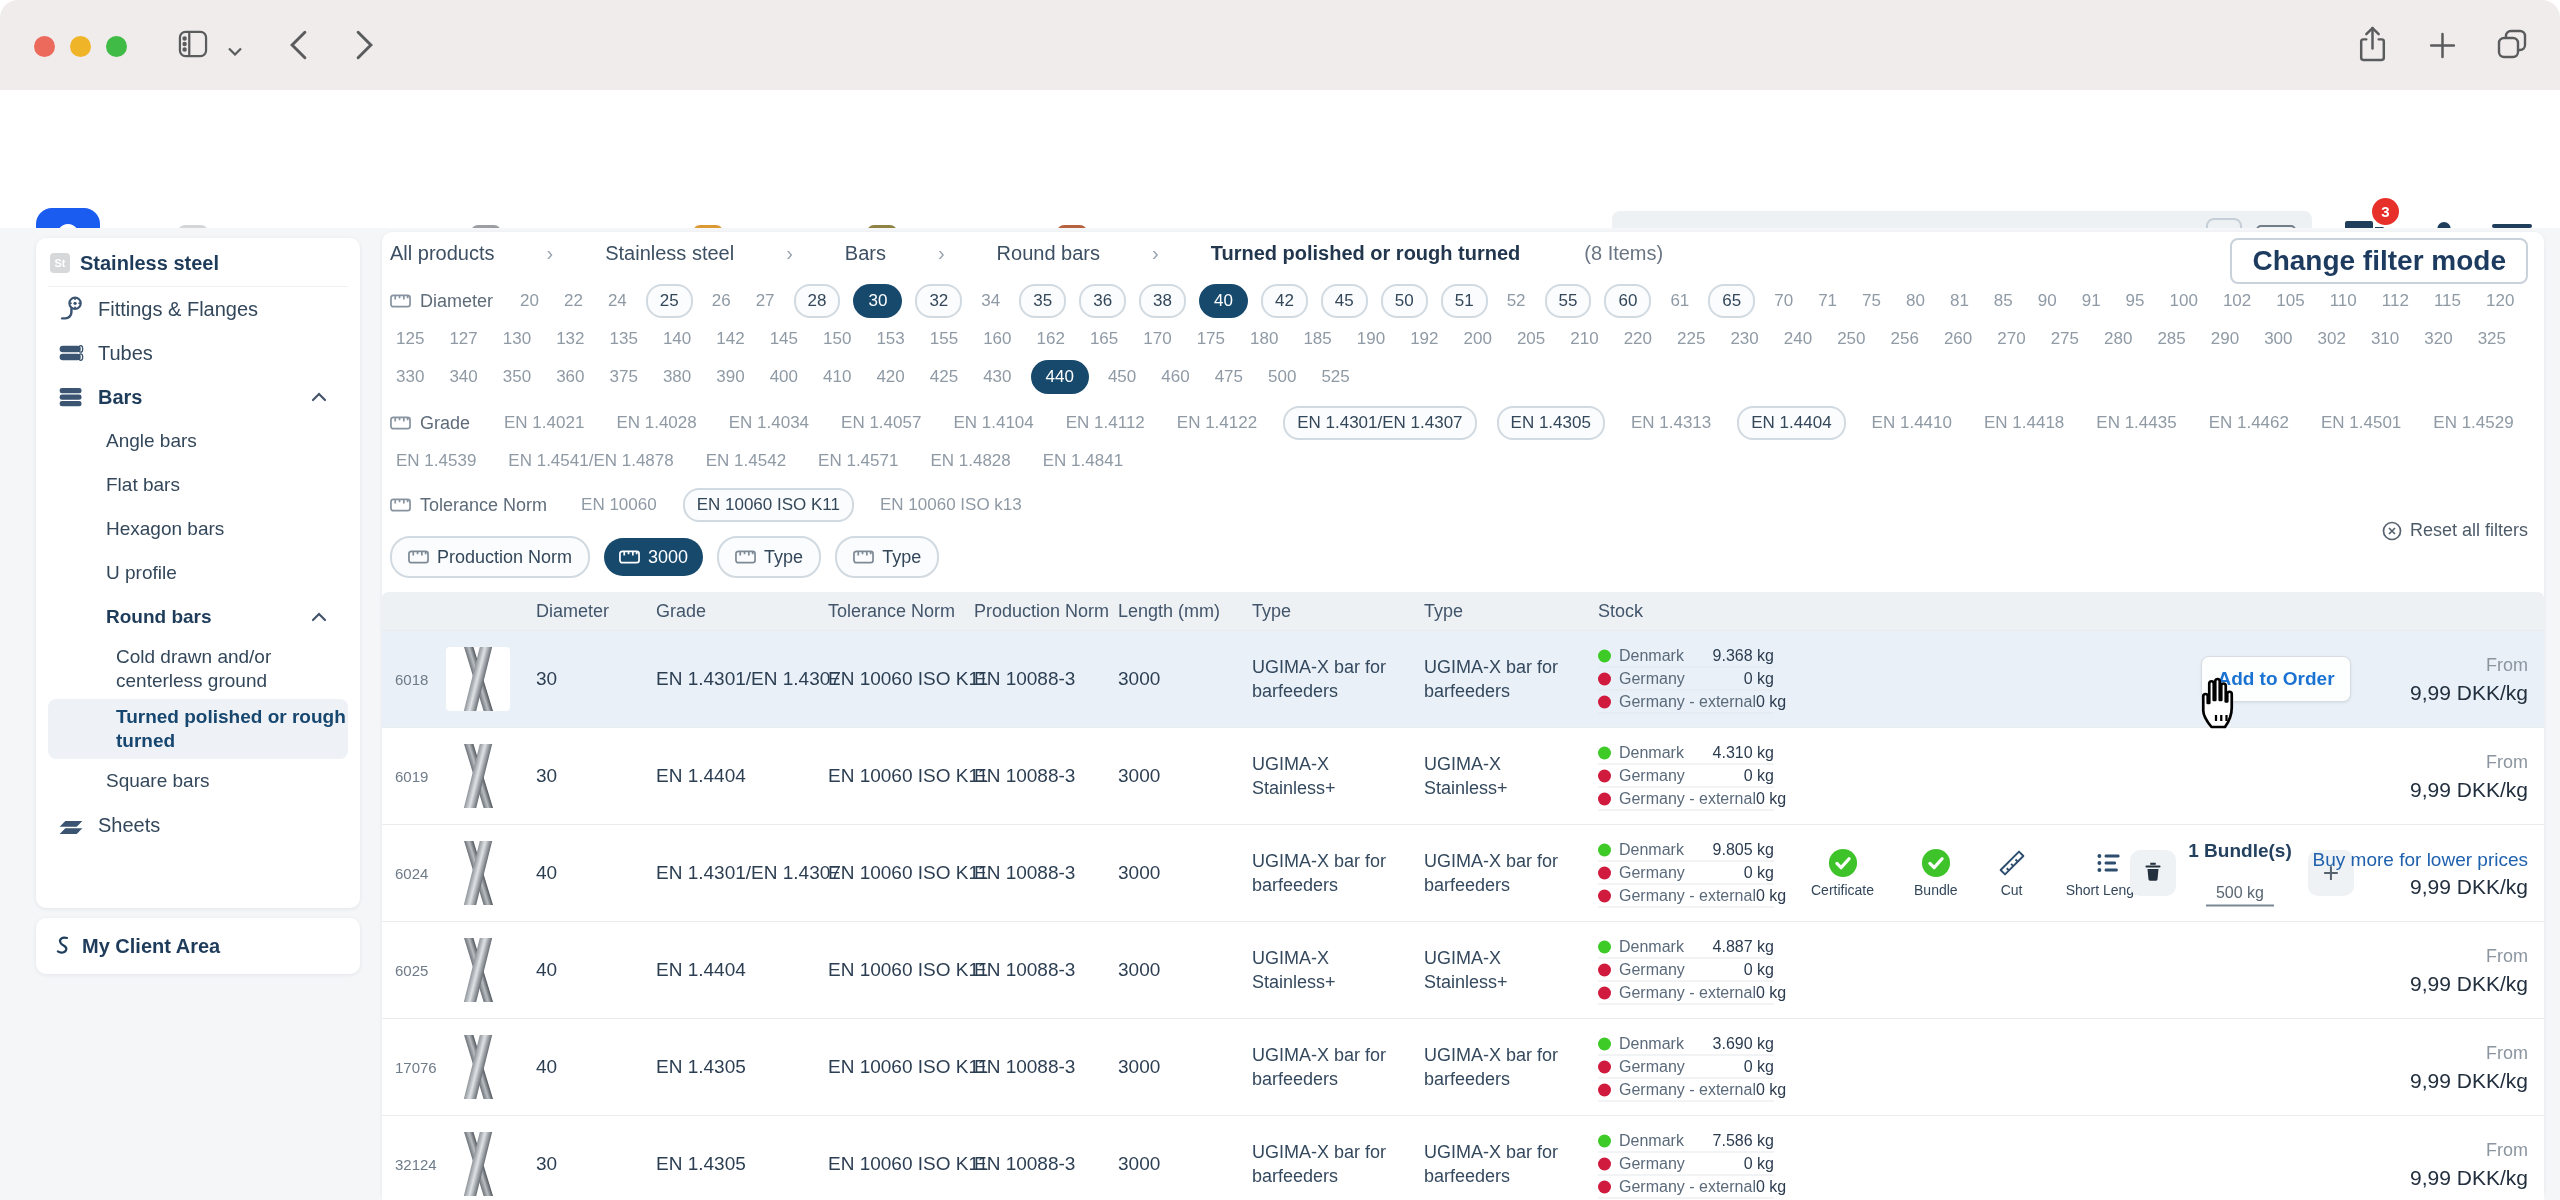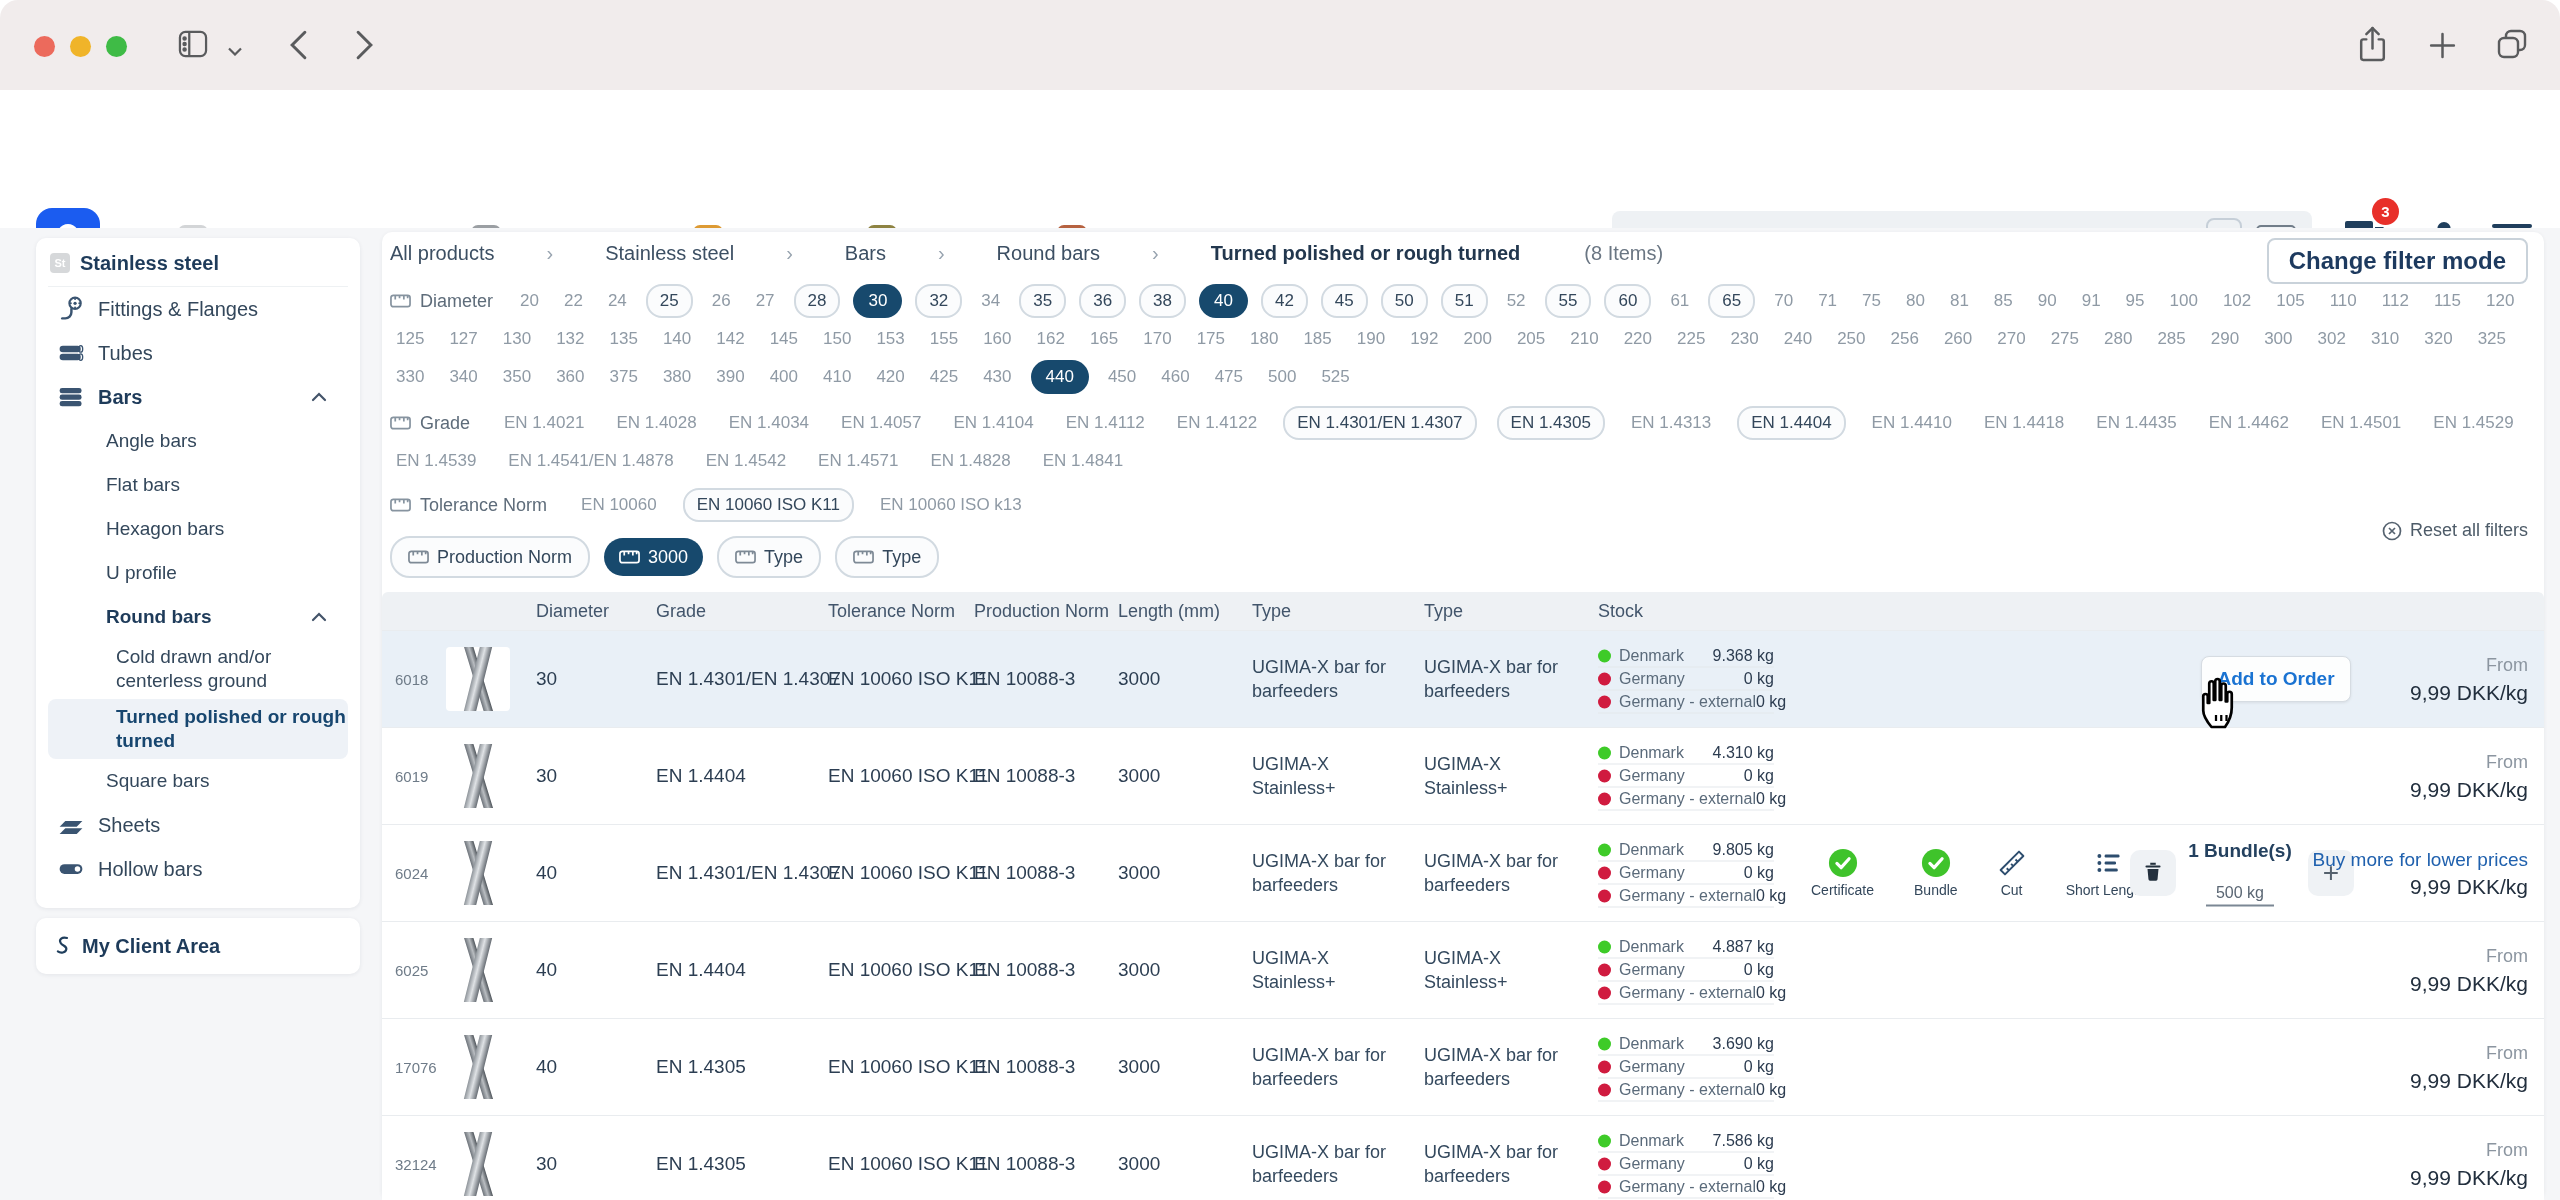--- a/index.html
+++ b/index.html
@@ -42,21 +42,21 @@
   .side-item.bold{font-weight:700;color:#1e3b5a;}
   .side-item.sel{background:#eef2f7;font-weight:700;color:#17466f;}
   .side-item .chev{position:absolute;right:16px;color:#44546a;display:flex;}
   
   .panel{position:absolute;left:382px;top:232px;width:2162px;height:968px;background:#fff;border-radius:10px;box-shadow:0 1px 4px rgba(25,39,60,.07);}
   .crumb-row{position:absolute;left:8px;top:10px;display:flex;align-items:center;font-size:20px;color:#3c4f63;gap:40px;}
   .crumb{cursor:pointer;white-space:nowrap;}
   .crumb-sep{margin:0 12px;color:#97a3af;}
   .crumb-cur{font-weight:700;color:#22374e;white-space:nowrap;}
   .crumb-count{margin-left:24px;color:#6a7683;font-weight:400;}
-  .cfm-btn{position:absolute;right:16px;top:6px;height:46px;padding:0 20px;border:2px solid #c9d2da;border-radius:8px;background:#fff;color:#1d3a5f;font-size:24px;font-weight:700;font-family:"Liberation Sans",sans-serif;cursor:pointer;}
+  .cfm-btn{position:absolute;right:16px;top:6px;height:46px;padding:0 20px;border:2px solid #c9d2da;border-radius:8px;background:#fff;color:#1d3a5f;font-size:28px;font-weight:700;font-family:"Liberation Sans",sans-serif;cursor:pointer;}
   .filters{position:absolute;left:8px;top:52px;right:16px;height:308px;overflow:hidden;}
   .filter-row{display:flex;flex-wrap:wrap;align-items:center;column-gap:13px;row-gap:6px;overflow:hidden;}
   .filter-row.grades{column-gap:20px;}
   .filter-label{display:flex;align-items:center;gap:9px;color:#5e6c7a;font-size:18px;margin-right:8px;white-space:nowrap;}
   .filter-label .ic{display:flex;color:#8794a0;}
   .chip{display:inline-flex;align-items:center;height:30px;border-radius:16px;font-size:17px;color:#33475b;white-space:nowrap;}
   .chip.p{color:#8f9aa5;padding:0 6px;}
   .chip.o{border:2px solid #d2dae1;background:#fbfcfd;padding:0 12px;cursor:pointer;}
   .chip.x{background:#17496d;color:#fff;height:34px;padding:0 15px;border-radius:18px;font-weight:500;cursor:pointer;}
   .mode-row{display:flex;align-items:center;gap:14px;margin-top:14px;}
@@ -313,29 +313,20 @@
       </div>
       <div class="side-item lvl0   ">
         <span class="ic">
           <svg viewBox="0 0 32 32" width="26" height="26" fill="currentColor">
             <path d="M9 11h21l-7 7H2z"></path>
             <path d="M9 20h21l-7 7H2z"></path>
           </svg>
         </span>
         <span class="side-label">Sheets</span>
       </div>
-      <div class="side-item lvl0   ">
-        <span class="ic">
-          <svg viewBox="0 0 32 32" width="26" height="26">
-            <rect x="2" y="10" width="28" height="12" rx="6" fill="currentColor"></rect>
-            <circle cx="24" cy="16" r="3.4" fill="#fff"></circle>
-          </svg>
-        </span>
-        <span class="side-label">Hollow bars</span>
-      </div>
     </div>
   <div class="client-card">
     <span style="display:flex;color:#1f3e5c">
       <svg viewBox="0 0 24 32" width="17" height="25" fill="none" stroke="currentColor" stroke-width="3" stroke-linecap="round">
           <path d="M17 4c-7-2-12 2-9 7 2 4 9 4 8 9-1 5-8 6-12 3"></path>
         </svg>
     </span>
     <span>My Client Area</span>
   </div>
 

